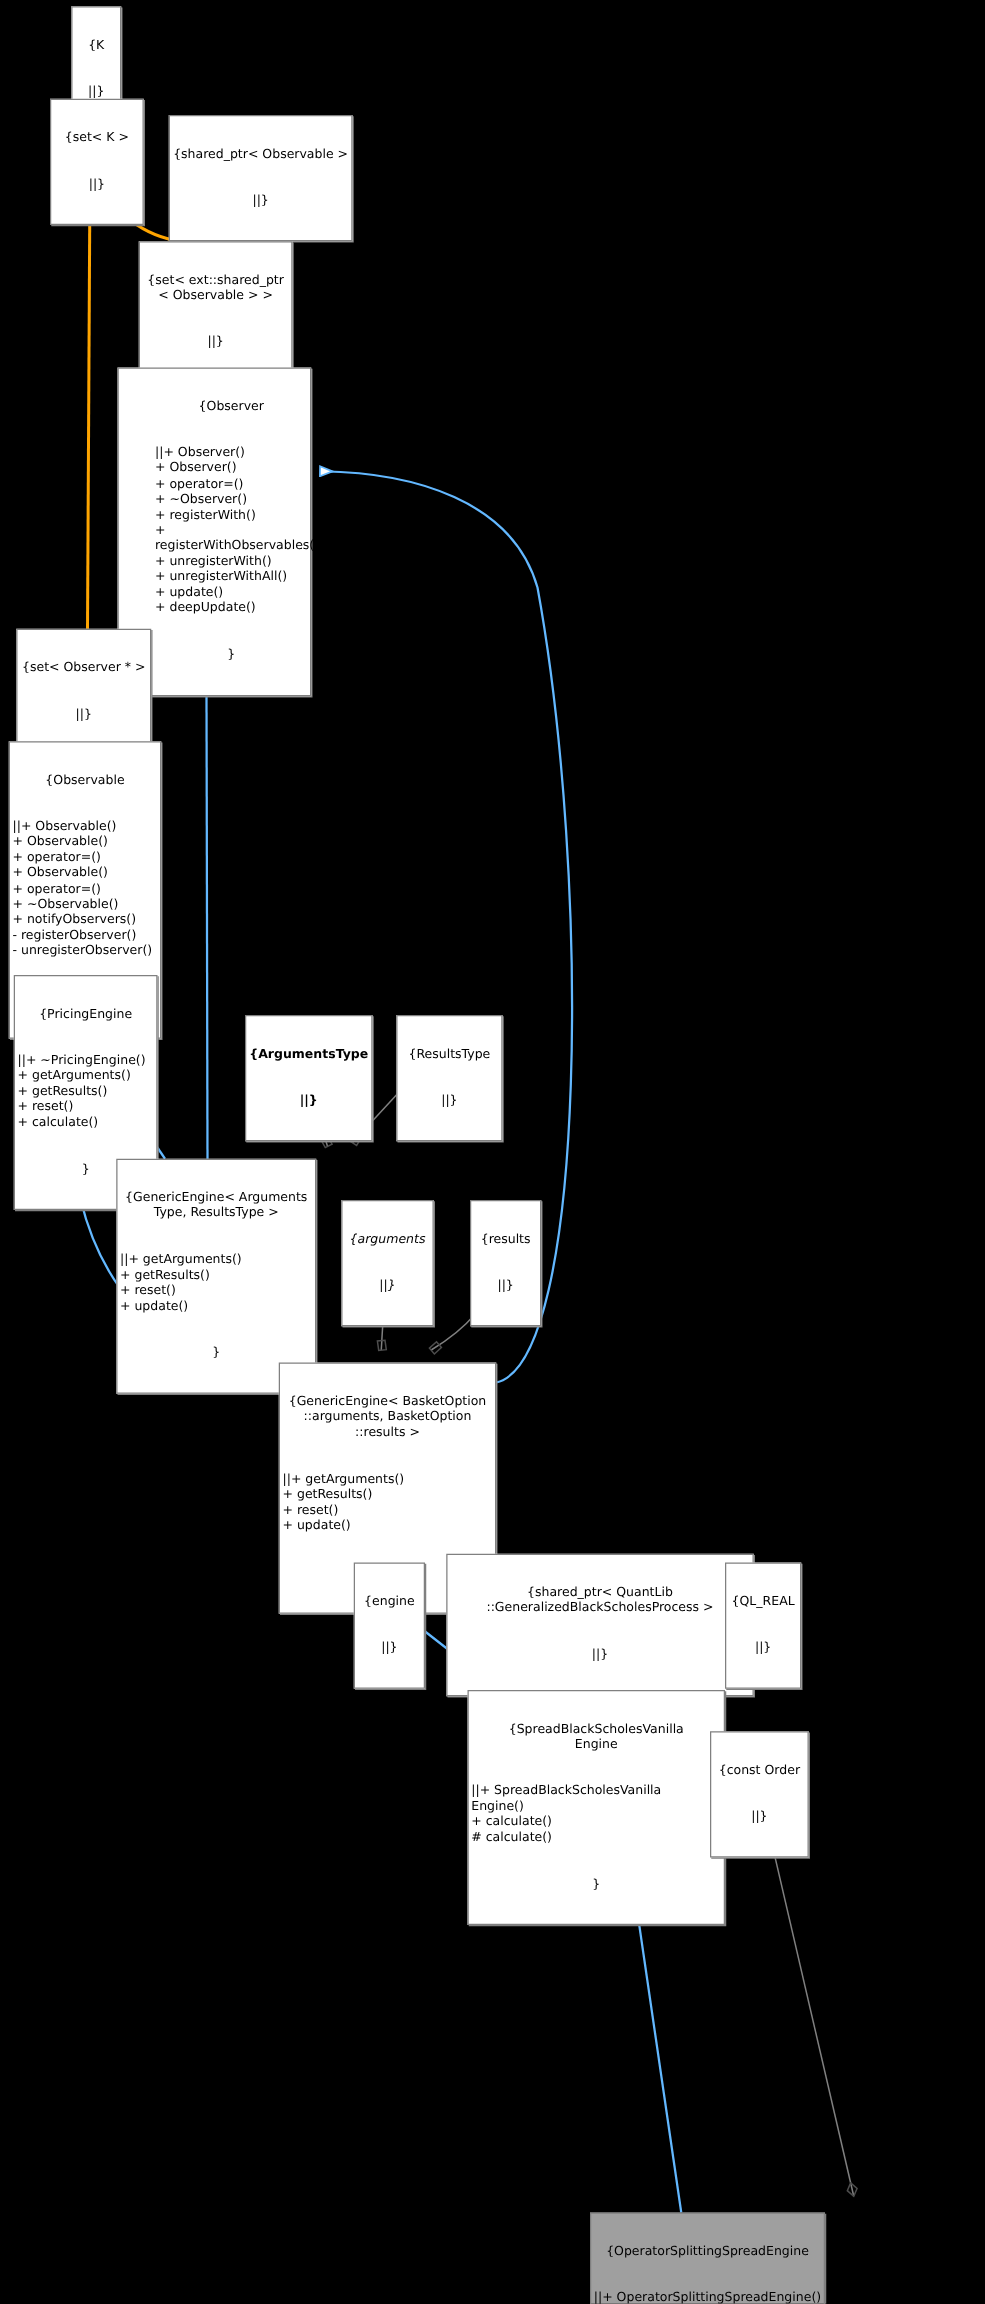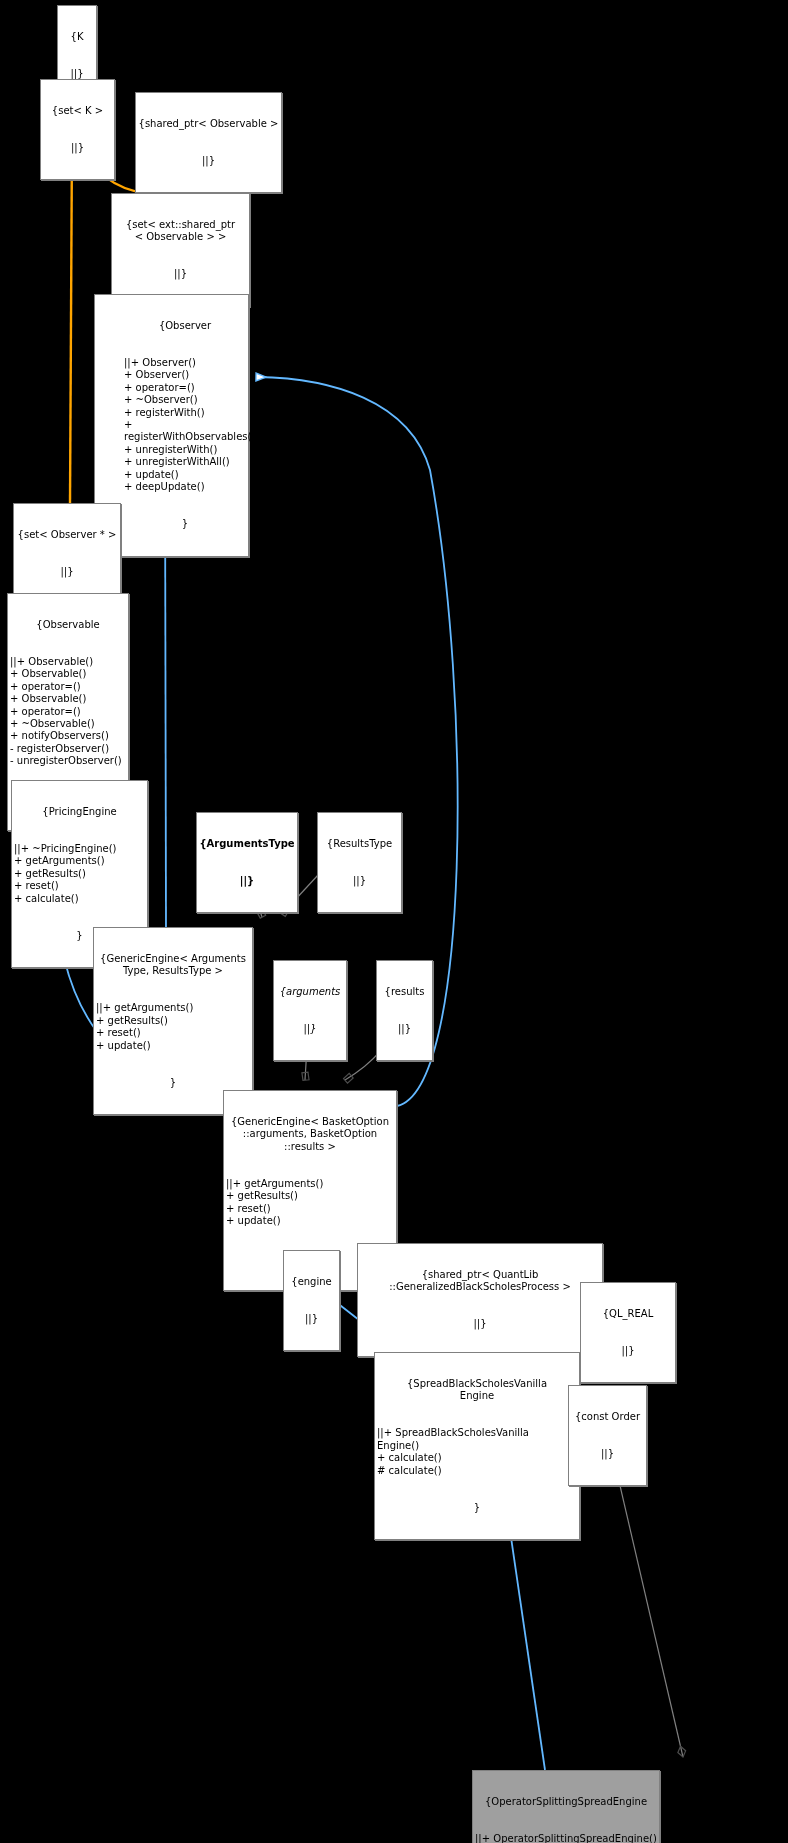--- a/index.html
+++ b/index.html
@@ -185,21 +185,21 @@
   <div class="node simple" style="left: 40px; top: 79px; width: 75px; min-height: 36px;">
     <span class="title">{set&lt; K &gt;</span>
     <span class="title">||}</span>
   </div>
 
   <div class="node simple" style="left: 135px; top: 92px; width: 147px; min-height: 36px;">
     <span class="title">{shared_ptr&lt; Observable &gt;</span>
     <span class="title">||}</span>
   </div>
 
-  <div class="node simple" style="left: 111px; top: 193px; width: 139px; min-height: 47px;">
+  <div class="node simple" style="left: 111px; top: 193px; width: 123px; min-height: 47px;">
     <span class="title">{set&lt; ext::shared_ptr
 &lt; Observable &gt; &gt;</span>
     <span class="title">||}</span>
   </div>
 
   <div class="node" style="left: 94px; top: 294px; width: 155px; min-height: 156px; padding-left: 27px;">
     <span class="title">{Observer</span>
     <span class="members">||+ Observer()
 + Observer()
 + operator=()
@@ -225,21 +225,21 @@
 + operator=()
 + Observable()
 + operator=()
 + ~Observable()
 + notifyObservers()
 - registerObserver()
 - unregisterObserver()</span>
     <span class="closebrace">}</span>
   </div>
 
-  <div class="node" style="left: 11px; top: 780px; width: 137px; min-height: 95px;">
+  <div class="node" style="left: 11px; top: 780px; width: 115px; min-height: 95px;">
     <span class="title">{PricingEngine</span>
     <span class="members">||+ ~PricingEngine()
 + getArguments()
 + getResults()
 + reset()
 + calculate()</span>
     <span class="closebrace">}</span>
   </div>
 
   <div class="node simple" style="left: 196px; top: 812px; width: 102px; min-height: 36px; font-weight: bold;">
@@ -287,21 +287,21 @@
     <span class="title">{engine</span>
     <span class="title">||}</span>
   </div>
 
   <div class="node simple" style="left: 357px; top: 1243px; width: 246px; min-height: 47px;">
     <span class="title">{shared_ptr&lt; QuantLib
 ::GeneralizedBlackScholesProcess &gt;</span>
     <span class="title">||}</span>
   </div>
 
-  <div class="node simple" style="left: 580px; top: 1250px; width: 96px; min-height: 36px; margin-top: 32px;">
+  <div class="node simple" style="left: 580px; top: 1250px; width: 61px; min-height: 36px;">
     <span class="title">{QL_REAL</span>
     <span class="title">||}</span>
   </div>
 
   <div class="node" style="left: 374px; top: 1352px; width: 206px; min-height: 99px;">
     <span class="title">{SpreadBlackScholesVanilla
 Engine</span>
     <span class="members">||+ SpreadBlackScholesVanilla
 Engine()
 + calculate()

